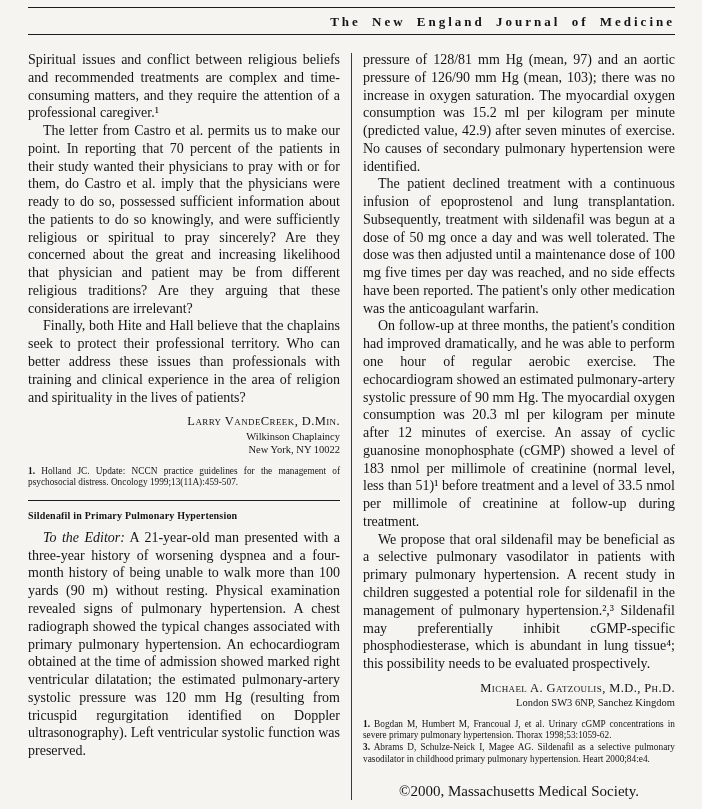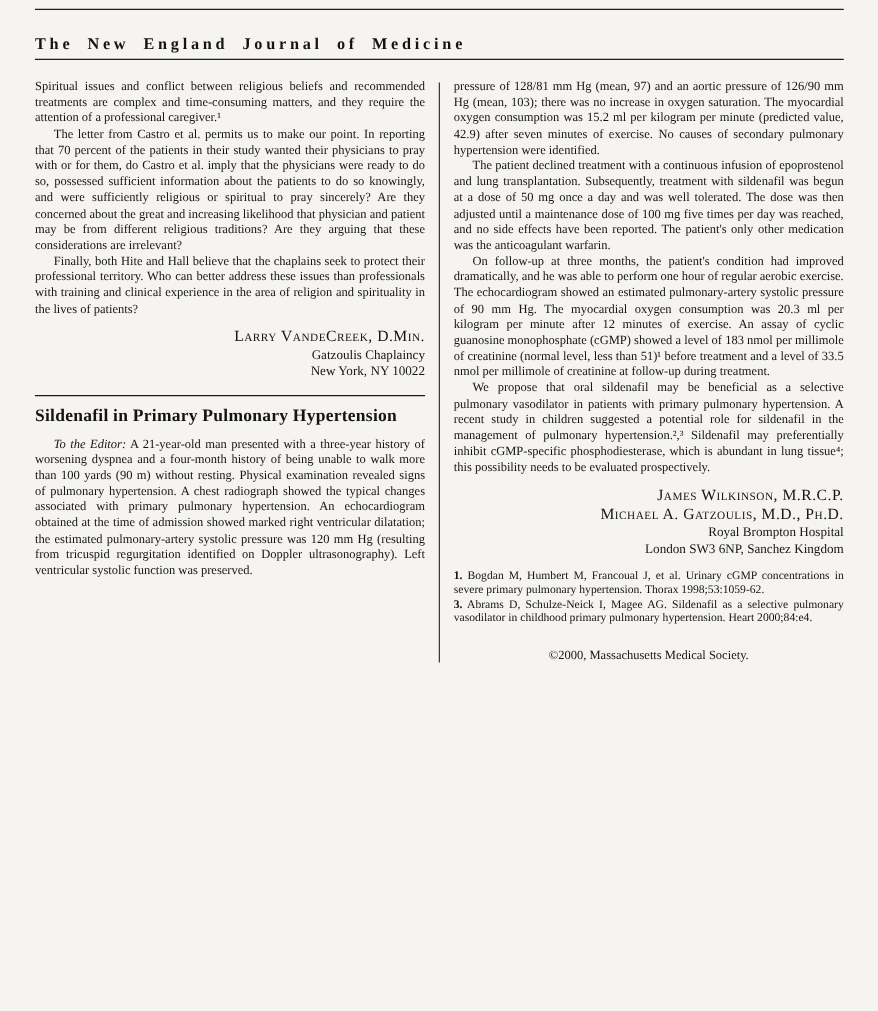--- a/index.html
+++ b/index.html
@@ -7,35 +7,35 @@
   body {
     width: 702px; height: 809px; overflow: hidden;
     background: #f5f4f0;
     color: #141414;
     font-family: "Liberation Serif", "DejaVu Serif", serif;
   }
   .page { padding: 7px 27px 8px 28px; height: 100%; }
   .masthead {
     border-top: 1px solid #1b1b1b;
     border-bottom: 1.6px solid #1b1b1b;
-    text-align: left;
-    padding: 19px 0 4px;
+    text-align: right;
+    padding: 6px 0 4px;
   }
   .masthead-title {
     font-size: 13px;
     font-weight: bold;
     letter-spacing: 3px;
     word-spacing: 5px;
   }
   .columns { display: flex; margin-top: 16px; }
   .col { flex: 1 1 0; min-width: 0; }
   .divider { width: 1px; background: #3a3a3a; margin: 2px 11px 0; }
   p.body-par {
     margin: 0;
-    font-size: 10px;
+    font-size: 14px;
     line-height: 1.27;
     text-align: justify;
     text-indent: 15px;
     hyphens: auto;
   }
   p.cont { text-indent: 0; }
   .salutation { font-style: italic; }
   .sigblock { margin: 8px 0 2px; }
   .sigblock + .sigblock { margin-top: 10px; font-weight: bold; }
   .sig-name {
@@ -44,65 +44,66 @@
     font-size: 12.5px; line-height: 1.22; letter-spacing: 0.4px;
   }
   .sig-affil {
     display: block; text-align: right;
     font-size: 10.5px; line-height: 1.24;
   }
   .refs { margin-top: 10px; }
   .ref { margin: 0 0 1px; font-size: 9.3px; line-height: 1.2; text-align: justify; }
   .ref b { font-weight: bold; }
   .section-rule { border-top: 1px solid #1b1b1b; margin-top: 12px; }
-  .section-heading { font-size: 14px; font-weight: bold; margin: 9px 0 8px; letter-spacing: 0.2px; }
-  .footer { text-align: center; font-size: 10px; margin-top: 18px; }
+  .section-heading { font-size: 10px; font-weight: bold; margin: 9px 0 8px; letter-spacing: 0.2px; }
+  .footer { text-align: center; font-size: 15px; margin-top: 18px; }
 </style>
 </head>
 <body>
 
 <div class="page">
 
   <div class="masthead">
     <div class="masthead-title">The New England Journal of Medicine</div>
   </div>
 
   <div class="columns">
 
     <div class="col">
       <p class="body-par cont">Spiritual issues and conflict between religious beliefs and recommended treatments are complex and time-consuming matters, and they require the attention of a professional caregiver.¹</p>
       <p class="body-par">The letter from Castro et al. permits us to make our point. In reporting that 70 percent of the patients in their study wanted their physicians to pray with or for them, do Castro et al. imply that the physicians were ready to do so, possessed sufficient information about the patients to do so knowingly, and were sufficiently religious or spiritual to pray sincerely? Are they concerned about the great and increasing likelihood that physician and patient may be from different religious traditions? Are they arguing that these considerations are irrelevant?</p>
       <p class="body-par">Finally, both Hite and Hall believe that the chaplains seek to protect their professional territory. Who can better address these issues than professionals with training and clinical experience in the area of religion and spirituality in the lives of patients?</p>
 
 
       <div class="sigblock">
         <span class="sig-name">Larry VandeCreek, D.Min.</span>
-        <span class="sig-affil">Gatzoulis Chaplaincy</span>
+        <span class="sig-affil">Wilkinson Chaplaincy</span>
         <span class="sig-affil">New York, NY 10022</span>
       </div>
 
+      <div class="refs">
+        <p class="ref"><b>1.</b> <span>Holland JC. Update: NCCN practice guidelines for the management of psychosocial distress. Oncology 1999;13(11A):459-507.</span></p>
+      </div>
 
       <div class="section-rule"></div>
       <h2 class="section-heading">Sildenafil in Primary Pulmonary Hypertension</h2>
 
       <p class="body-par"><i class="salutation">To the Editor:</i><span> A 21-year-old man presented with a three-year history of worsening dyspnea and a four-month history of being unable to walk more than 100 yards (90 m) without resting. Physical examination revealed signs of pulmonary hypertension. A chest radiograph showed the typical changes associated with primary pulmonary hypertension. An echocardiogram obtained at the time of admission showed marked right ventricular dilatation; the estimated pulmonary-artery systolic pressure was 120 mm Hg (resulting from tricuspid regurgitation identified on Doppler ultrasonography). Left ventricular systolic function was preserved.</span></p>
     </div>
 
     <div class="divider"></div>
 
     <div class="col">
       <p class="body-par cont">pressure of 128/81 mm Hg (mean, 97) and an aortic pressure of 126/90 mm Hg (mean, 103); there was no increase in oxygen saturation. The myocardial oxygen consumption was 15.2 ml per kilogram per minute (predicted value, 42.9) after seven minutes of exercise. No causes of secondary pulmonary hypertension were identified.</p>
       <p class="body-par">The patient declined treatment with a continuous infusion of epoprostenol and lung transplantation. Subsequently, treatment with sildenafil was begun at a dose of 50 mg once a day and was well tolerated. The dose was then adjusted until a maintenance dose of 100 mg five times per day was reached, and no side effects have been reported. The patient's only other medication was the anticoagulant warfarin.</p>
       <p class="body-par">On follow-up at three months, the patient's condition had improved dramatically, and he was able to perform one hour of regular aerobic exercise. The echocardiogram showed an estimated pulmonary-artery systolic pressure of 90 mm Hg. The myocardial oxygen consumption was 20.3 ml per kilogram per minute after 12 minutes of exercise. An assay of cyclic guanosine monophosphate (cGMP) showed a level of 183 nmol per millimole of creatinine (normal level, less than 51)¹ before treatment and a level of 33.5 nmol per millimole of creatinine at follow-up during treatment.</p>
       <p class="body-par">We propose that oral sildenafil may be beneficial as a selective pulmonary vasodilator in patients with primary pulmonary hypertension. A recent study in children suggested a potential role for sildenafil in the management of pulmonary hypertension.²,³ Sildenafil may preferentially inhibit cGMP-specific phosphodiesterase, which is abundant in lung tissue⁴; this possibility needs to be evaluated prospectively.</p>
 
       <div class="sigblock">
-        <span class="sig-name">James Wilkinson, M.R.C.P.</span>
         <span class="sig-name">Michael A. Gatzoulis, M.D., Ph.D.</span>
-        <span class="sig-affil">Royal Brompton Hospital</span>
         <span class="sig-affil">London SW3 6NP, Sanchez Kingdom</span>
       </div>
 
       <div class="refs">
         <p class="ref"><b>1.</b> <span>Bogdan M, Humbert M, Francoual J, et al. Urinary cGMP concentrations in severe primary pulmonary hypertension. Thorax 1998;53:1059-62.</span></p>
         <p class="ref"><b>3.</b> <span>Abrams D, Schulze-Neick I, Magee AG. Sildenafil as a selective pulmonary vasodilator in childhood primary pulmonary hypertension. Heart 2000;84:e4.</span></p>
       </div>
 
       <div class="footer">©2000, Massachusetts Medical Society.</div>
     </div>

